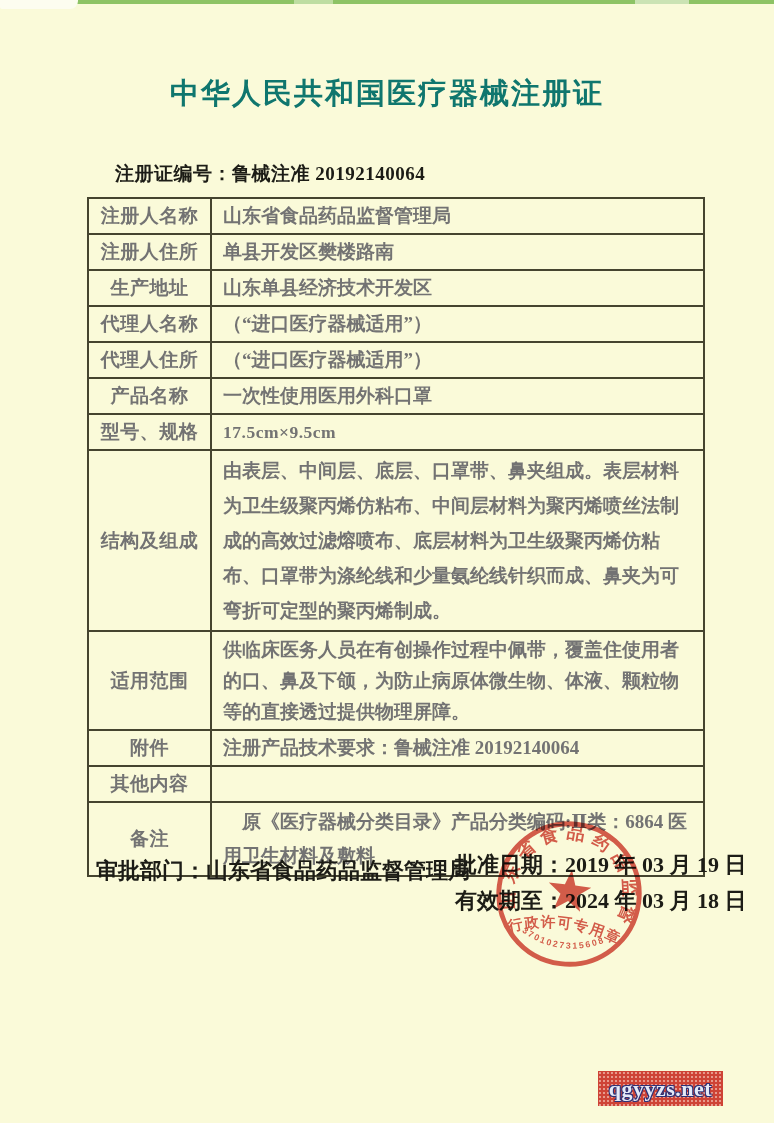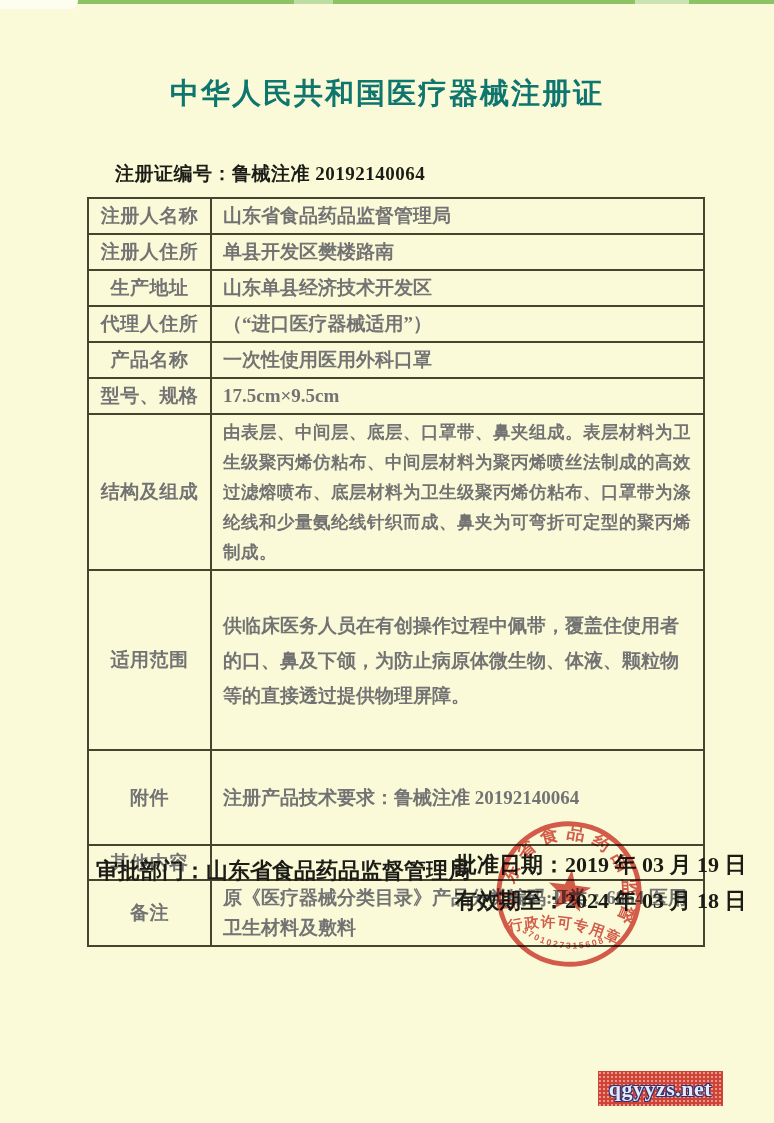--- a/index.html
+++ b/index.html
@@ -116,20 +116,24 @@
       </tr>
       <tr>
         <th>注册人住所</th>
         <td>单县开发区樊楼路南</td>
       </tr>
       <tr>
         <th>生产地址</th>
         <td>山东单县经济技术开发区</td>
       </tr>
       <tr>
+        <th>代理人名称</th>
+        <td>（“进口医疗器械适用”）</td>
+      </tr>
+      <tr>
         <th>代理人住所</th>
         <td>（“进口医疗器械适用”）</td>
       </tr>
       <tr>
         <th>产品名称</th>
         <td>一次性使用医用外科口罩</td>
       </tr>
       <tr>
         <th>型号、规格</th>
         <td>17.5cm×9.5cm</td>

